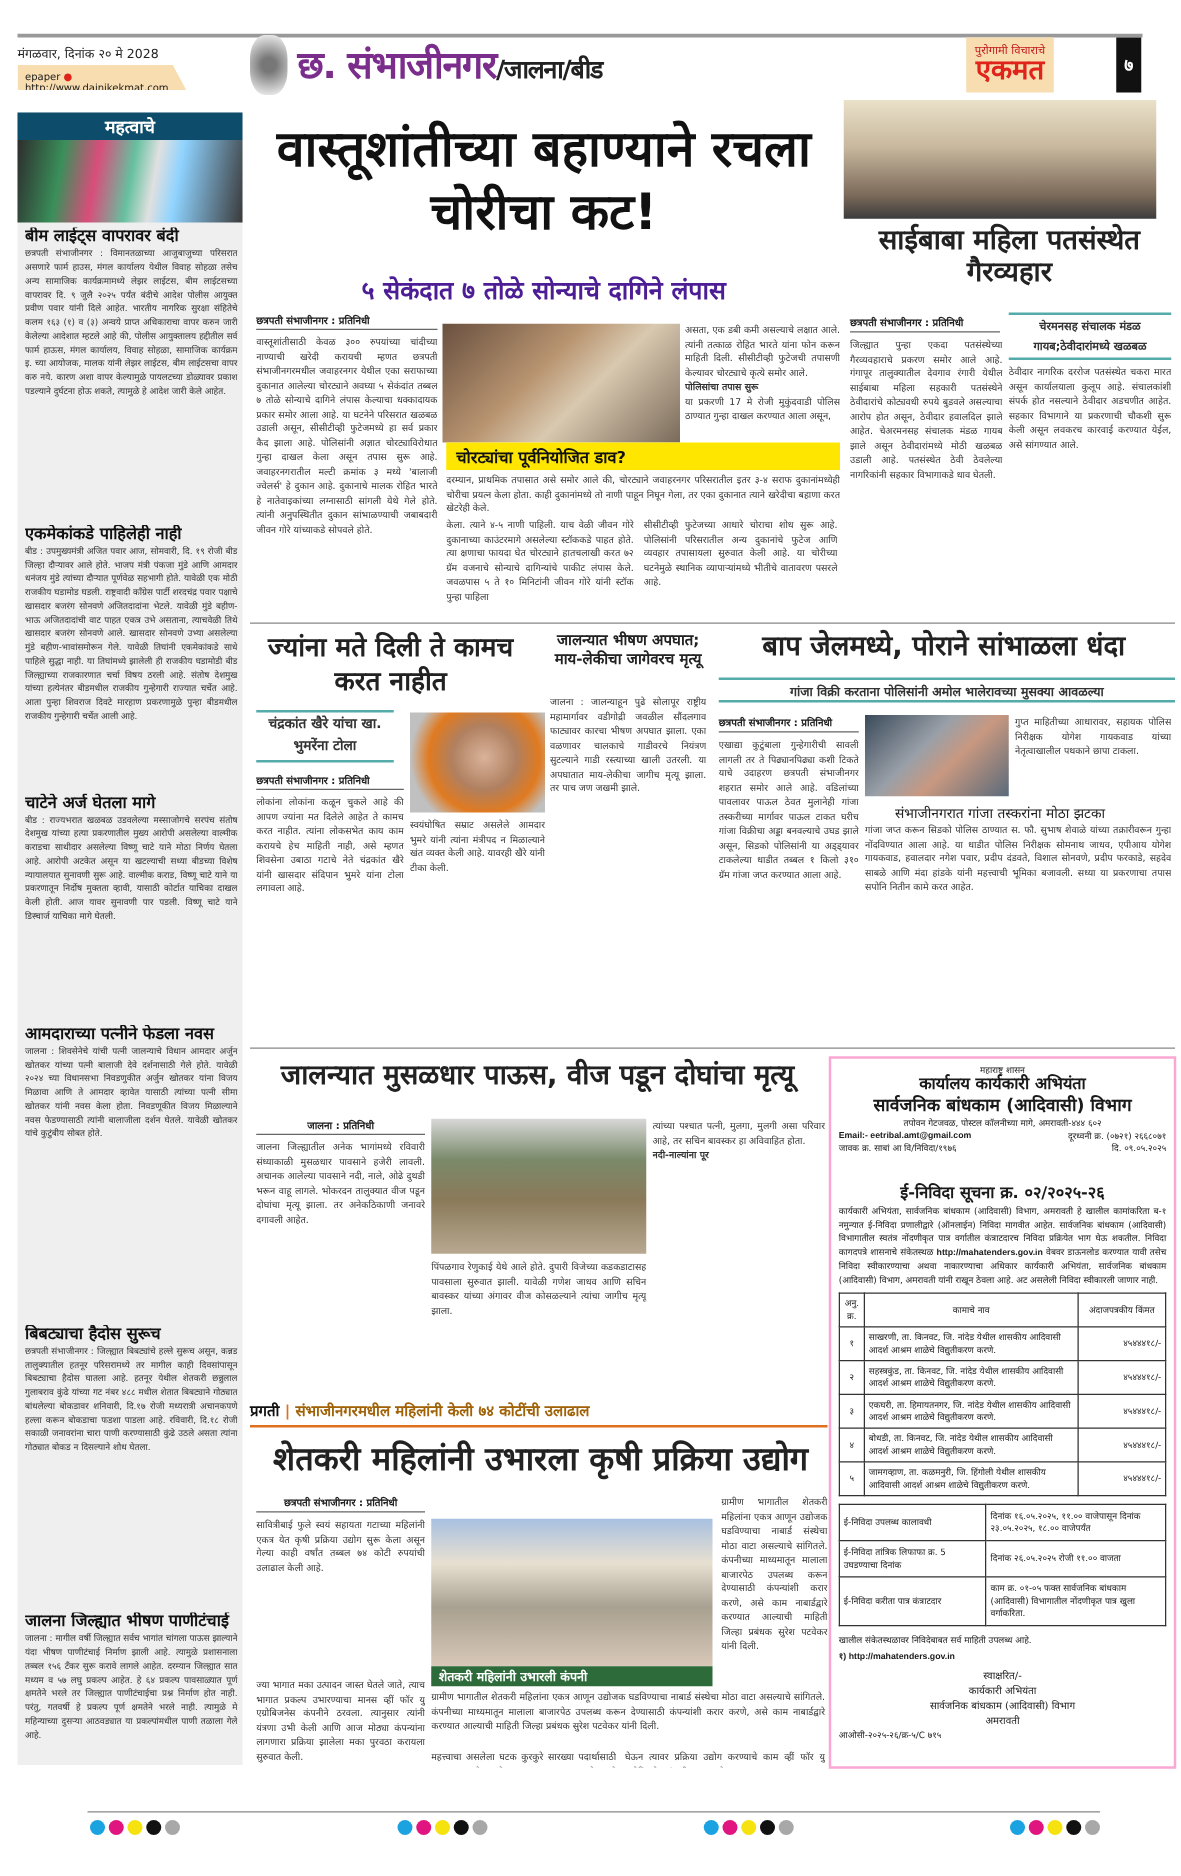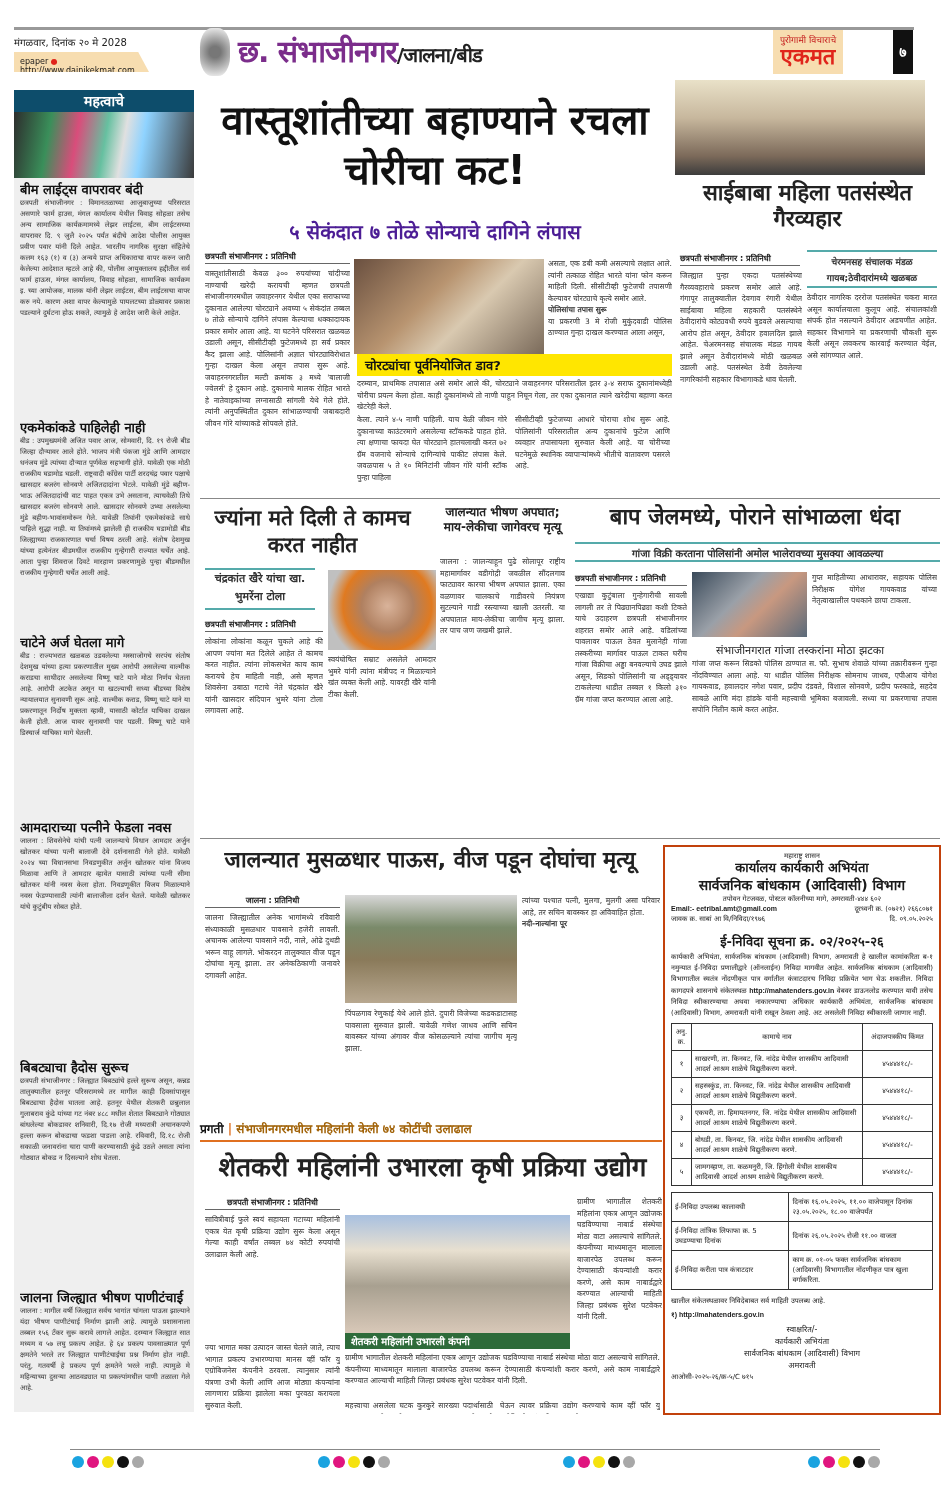--- a/index.html
+++ b/index.html
@@ -43,35 +43,35 @@
 .rain-title{left:200px;top:843px;width:460px;text-align:center;font-size:22px;font-weight:bold;color:#222}
 .ph-rain{left:345px;top:895px;width:172px;height:108px;background:linear-gradient(180deg,#d8d8d8 0%,#7a8a6a 30%,#8a7a5a 60%,#b8a890 100%)}
 .pragati{left:200px;top:1120px;width:470px;font-size:12px;font-weight:bold;color:#222}
 .pragati .tag{color:#111}
 .pragati .bar{color:#e07020}
 .pragati .txt{color:#a16207}
 .pragati-rule{left:200px;top:1140px;width:462px;height:2px;background:#e07020}
 .farm-title{left:200px;top:1148px;width:465px;text-align:center;font-size:26px;font-weight:bold;color:#222}
 .ph-farm{left:345px;top:1215px;width:225px;height:118px;background:linear-gradient(180deg,#a8c0e0 0%,#e8e0d0 30%,#a8a090 60%,#d8c8b8 100%)}
 .green-bar{left:345px;top:1333px;width:225px;height:16px;background:#2e6b3a;color:#fff;font-size:10px;font-weight:bold;padding:1px 6px}
-.notice{left:663px;top:845px;width:278px;height:570px;border:2px solid #c2410c;padding:4px 6px}
+.notice{left:663px;top:845px;width:278px;height:570px;border:2px solid #f9a8d4;padding:4px 6px}
 .notice .c{text-align:center}
 .notice .gov{font-size:7px}
 .notice .office{font-size:13px;font-weight:bold;line-height:16px}
 .notice .dept{font-size:14px;font-weight:bold;line-height:18px}
 .notice .addr{font-size:7px;line-height:10px}
 .notice .row2{display:flex;justify-content:space-between;font-size:7px;line-height:10px}
-.notice .ntitle{font-size:13px;font-weight:bold;margin-top:8px;text-align:center}
+.notice .ntitle{font-size:13px;font-weight:bold;margin-top:20px;text-align:center}
 .notice .body{font-size:7px;line-height:11px;text-align:justify;margin-top:2px}
 .notice .url{font-weight:bold;font-family:"Liberation Sans",sans-serif}
 table.nt{width:100%;border-collapse:collapse;margin-top:4px;font-size:7px}
 table.nt td,table.nt th{border:1px solid #333;padding:3px 3px;line-height:10px}
 table.nt th{font-weight:normal}
 table.nt td.num{text-align:center;width:20px}
-table.nt td.amt{text-align:center;width:70px}
+table.nt td.amt{text-align:right;width:70px}
 table.sch{width:100%;border-collapse:collapse;margin-top:6px;font-size:7px}
 table.sch td{border:1px solid #333;padding:4px 3px;line-height:10px}
 .sign{text-align:center;font-size:8px;line-height:12px;margin-top:4px}
 .ref{font-size:7px}
 .dots{position:absolute;top:1456px;display:flex;gap:3px}
 .dots span{width:12px;height:12px;border-radius:50%;display:block}
 .bottom-rule{left:70px;top:1449px;width:810px;height:1px;background:#888}
 </style>
 </head>
 <body>
@@ -126,21 +126,21 @@
 <div class="abs main-sub">५ सेकंदात ७ तोळे सोन्याचे दागिने लंपास</div>
 <div class="byline" style="left:205px;top:250px;width:145px">छत्रपती संभाजीनगर : प्रतिनिधी</div>
 <div class="col-text" style="left:205px;top:268px;width:145px;height:232px">वास्तूशांतीसाठी केवळ ३०० रुपयांच्या चांदीच्या नाण्याची खरेदी करायची म्हणत छत्रपती संभाजीनगरमधील जवाहरनगर येथील एका सराफाच्या दुकानात आलेल्या चोरट्याने अवघ्या ५ सेकंदांत तब्बल ७ तोळे सोन्याचे दागिने लंपास केल्याचा धक्कादायक प्रकार समोर आला आहे. या घटनेने परिसरात खळबळ उडाली असून, सीसीटीव्ही फुटेजमध्ये हा सर्व प्रकार कैद झाला आहे. पोलिसांनी अज्ञात चोरट्याविरोधात गुन्हा दाखल केला असून तपास सुरू आहे. जवाहरनगरातील मल्टी क्रमांक ३ मध्ये 'बालाजी ज्वेलर्स' हे दुकान आहे. दुकानाचे मालक रोहित भारते हे नातेवाइकांच्या लग्नासाठी सांगली येथे गेले होते. त्यांनी अनुपस्थितीत दुकान सांभाळण्याची जबाबदारी जीवन गोरे यांच्याकडे सोपवले होते.</div>
 <div class="photo ph-jewel abs"></div>
 <div class="abs yellow-bar">चोरट्यांचा पूर्वनियोजित डाव?</div>
 <div class="col-text" style="left:357px;top:378px;width:315px;height:34px">दरम्यान, प्राथमिक तपासात असे समोर आले की, चोरट्याने जवाहरनगर परिसरातील इतर ३-४ सराफ दुकानांमध्येही चोरीचा प्रयत्न केला होता. काही दुकानांमध्ये तो नाणी पाहून निघून गेला, तर एका दुकानात त्याने खरेदीचा बहाणा करत खेटरेही केले.</div>
 <div class="col-text" style="left:357px;top:414px;width:150px;height:80px">केला. त्याने ४-५ नाणी पाहिली. याच वेळी जीवन गोरे दुकानाच्या काउंटरमागे असलेल्या स्टॉककडे पाहत होते. त्या क्षणाचा फायदा घेत चोरट्याने हातचलाखी करत ७२ ग्रॅम वजनाचे सोन्याचे दागिन्यांचे पाकीट लंपास केले. जवळपास ५ ते १० मिनिटांनी जीवन गोरे यांनी स्टॉक पुन्हा पाहिला</div>
 <div class="col-text" style="left:548px;top:258px;width:124px;height:96px">
   <span>असता, एक डबी कमी असल्याचे लक्षात आले. त्यांनी तत्काळ रोहित भारते यांना फोन करून माहिती दिली. सीसीटीव्ही फुटेजची तपासणी केल्यावर चोरट्याचे कृत्ये समोर आले.</span><br>
   <b>पोलिसांचा तपास सुरू</b><br>
-  <span>या प्रकरणी 3 मे रोजी मुकुंदवाडी पोलिस ठाण्यात गुन्हा दाखल करण्यात आला असून,</span>
+  <span>या प्रकरणी 17 मे रोजी मुकुंदवाडी पोलिस ठाण्यात गुन्हा दाखल करण्यात आला असून,</span>
 </div>
 <div class="col-text" style="left:515px;top:414px;width:155px;height:80px">सीसीटीव्ही फुटेजच्या आधारे चोराचा शोध सुरू आहे. पोलिसांनी परिसरातील अन्य दुकानांचे फुटेज आणि व्यवहार तपासायला सुरुवात केली आहे. या चोरीच्या घटनेमुळे स्थानिक व्यापाऱ्यांमध्ये भीतीचे वातावरण पसरले आहे.</div>
 
 <div class="photo ph-crowd abs"></div>
 <div class="abs sai-title">साईबाबा महिला पतसंस्थेत गैरव्यहार</div>
 <div class="byline" style="left:680px;top:252px;width:120px">छत्रपती संभाजीनगर : प्रतिनिधी</div>
 <div class="abs chair-box">चेरमनसह संचालक मंडळ गायब;ठेवीदारांमध्ये खळबळ</div>
 <div class="col-text" style="left:680px;top:270px;width:122px;height:222px">जिल्ह्यात पुन्हा एकदा पतसंस्थेच्या गैरव्यवहाराचे प्रकरण समोर आले आहे. गंगापूर तालुक्यातील देवगाव रंगारी येथील साईबाबा महिला सहकारी पतसंस्थेने ठेवीदारांचे कोट्यवधी रुपये बुडवले असल्याचा आरोप होत असून, ठेवीदार हवालदिल झाले आहेत. चेअरमनसह संचालक मंडळ गायब झाले असून ठेवीदारांमध्ये मोठी खळबळ उडाली आहे. पतसंस्थेत ठेवी ठेवलेल्या नागरिकांनी सहकार विभागाकडे धाव घेतली.</div>
 <div class="col-text" style="left:807px;top:292px;width:130px;height:200px">ठेवीदार नागरिक दररोज पतसंस्थेत चकरा मारत असून कार्यालयाला कुलूप आहे. संचालकांशी संपर्क होत नसल्याने ठेवीदार अडचणीत आहेत. सहकार विभागाने या प्रकरणाची चौकशी सुरू केली असून लवकरच कारवाई करण्यात येईल, असे सांगण्यात आले.</div>
 

